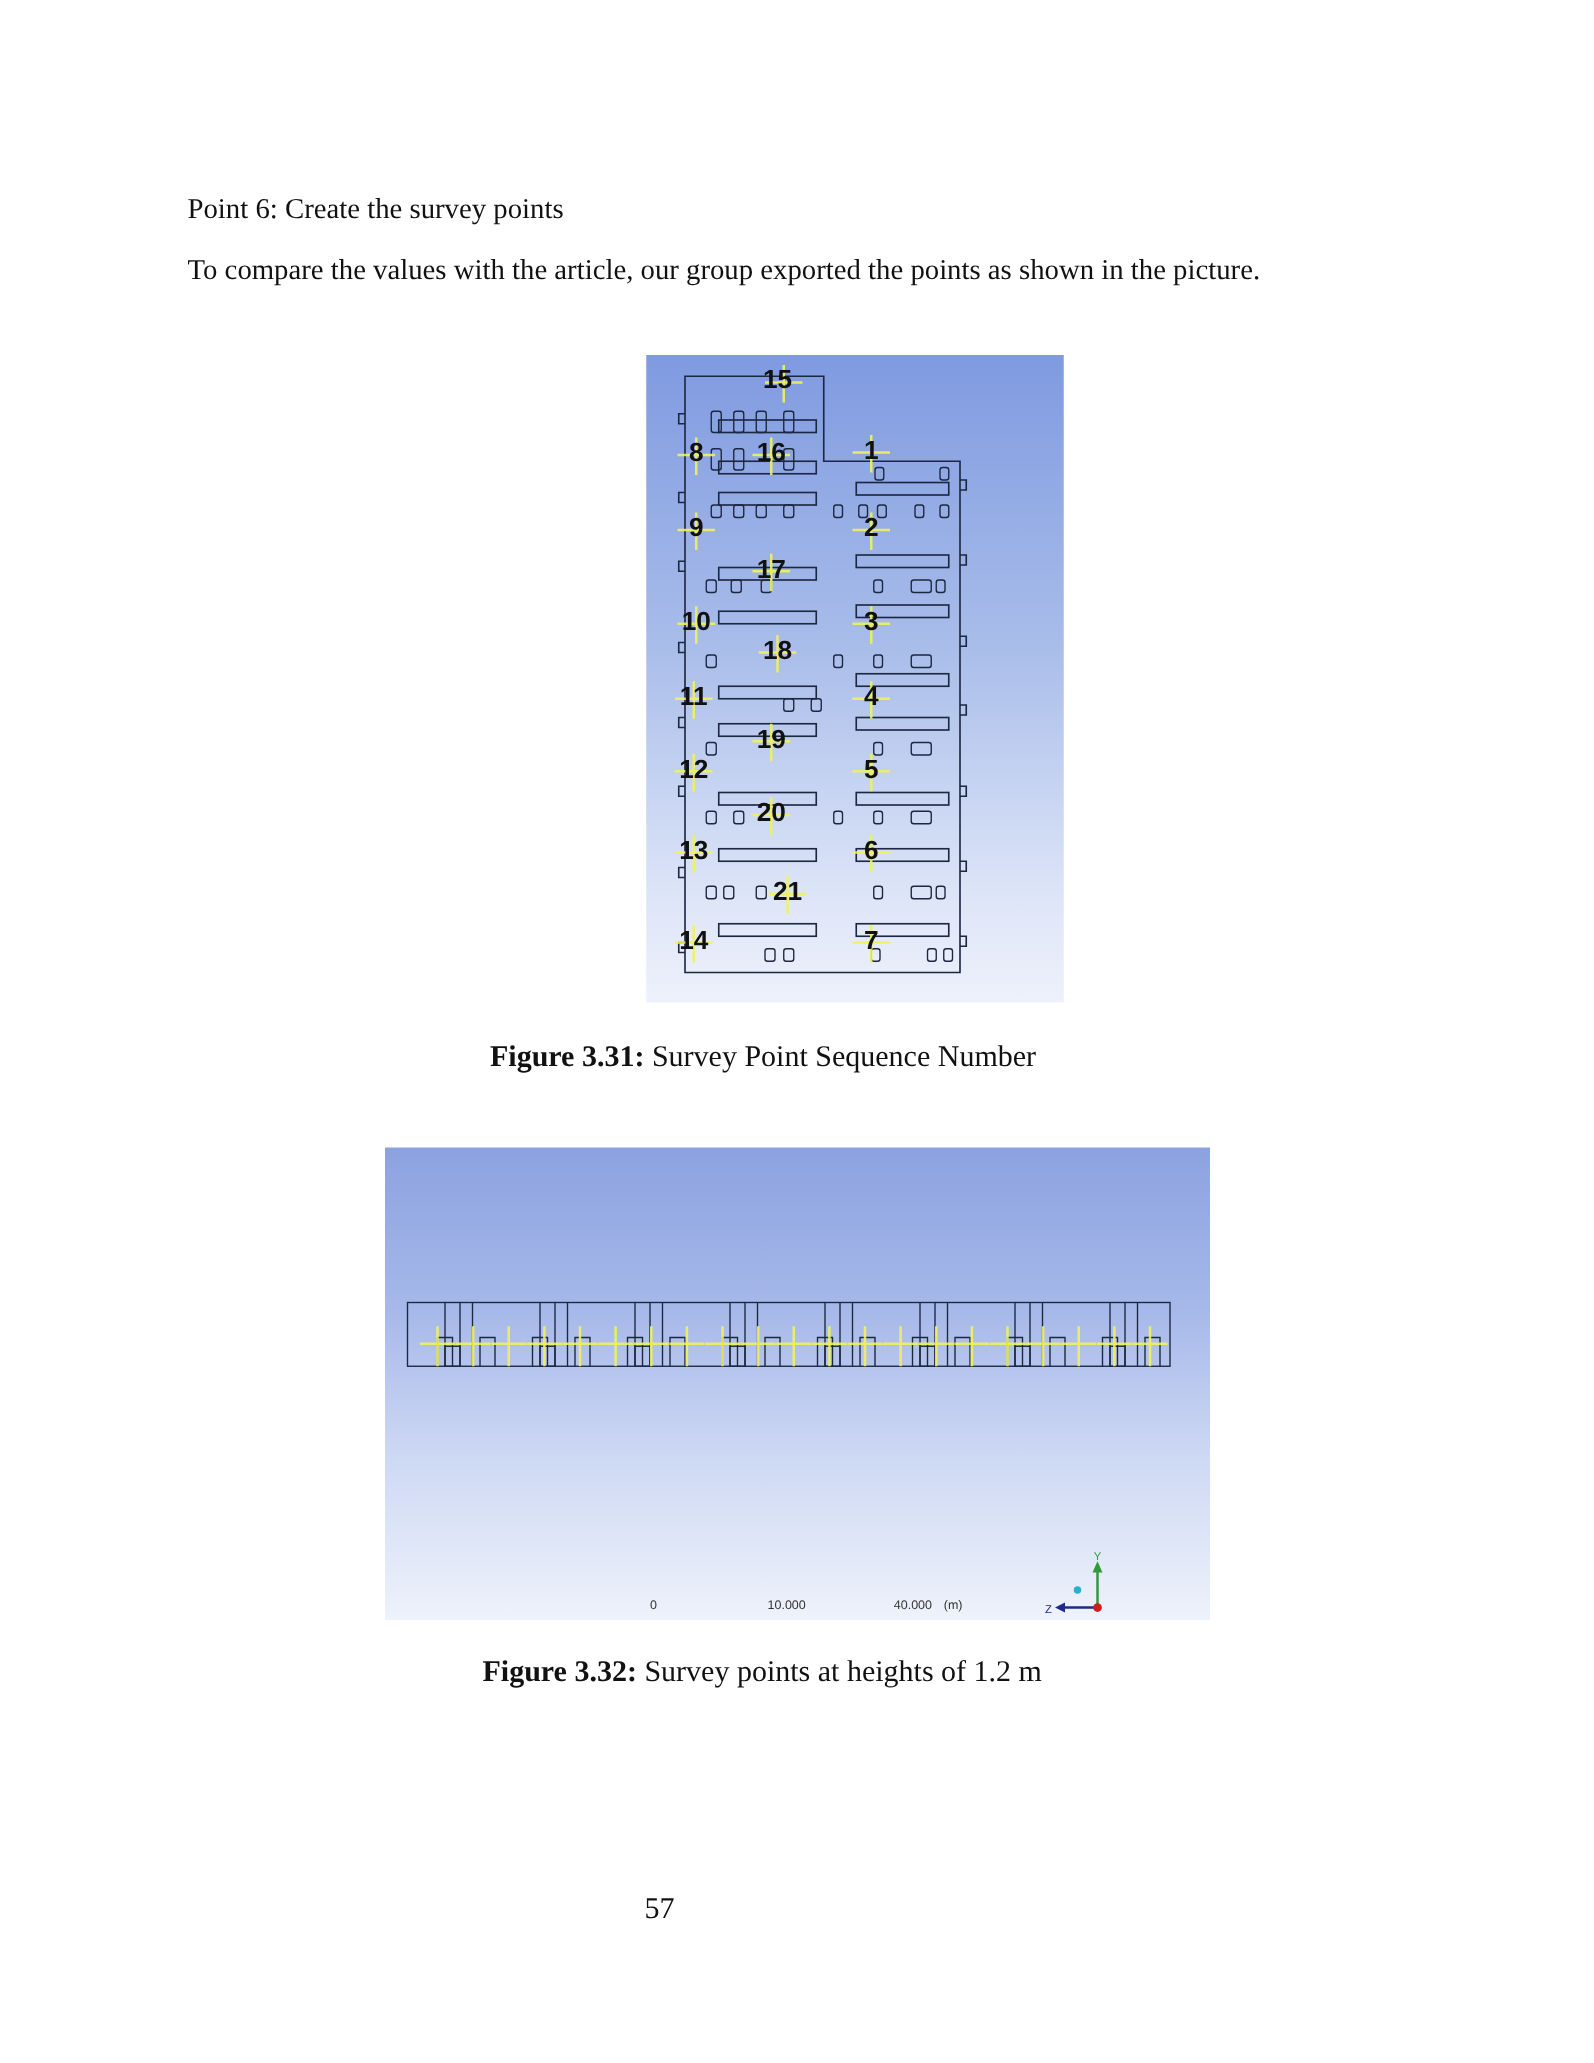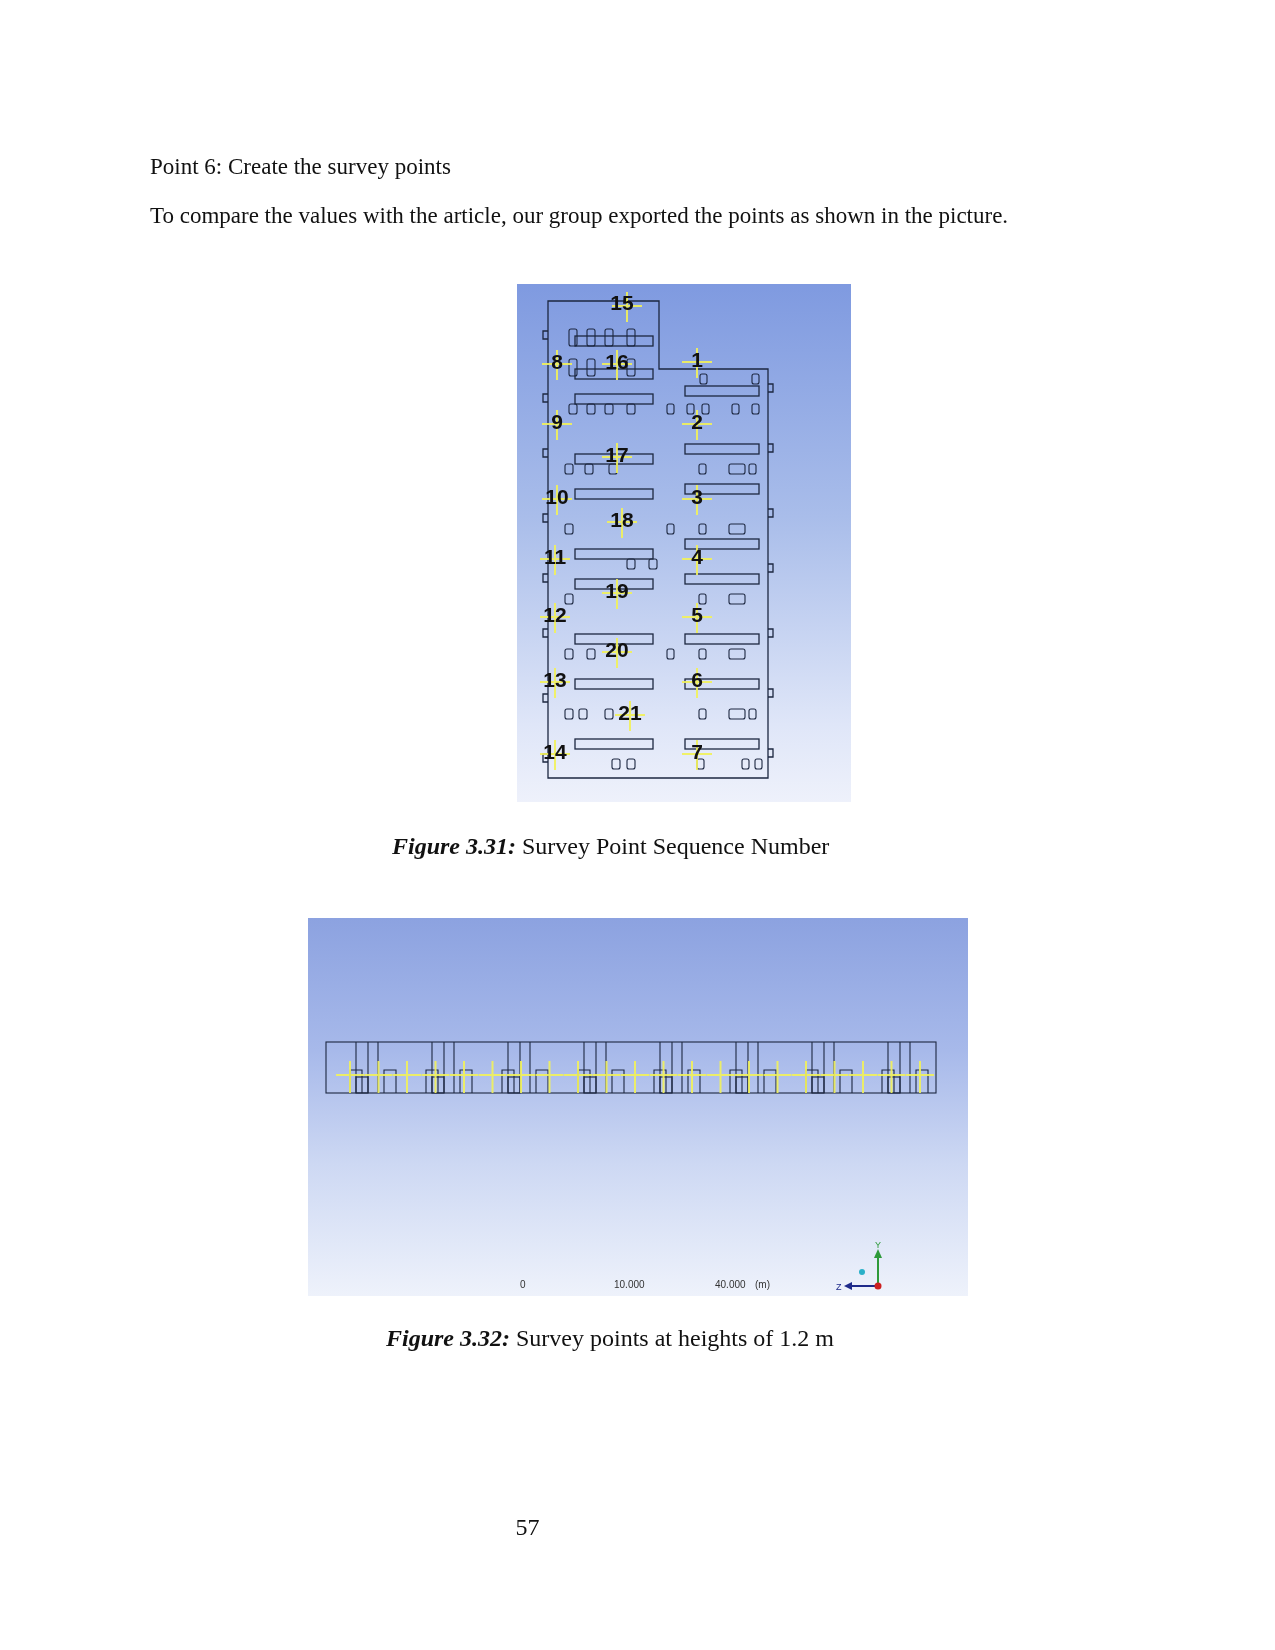--- a/index.html
+++ b/index.html
@@ -7,21 +7,21 @@
          font-family: "Liberation Serif", "DejaVu Serif", serif; color: #111; }
   .para { position: absolute; left: 150px; width: 975px; font-size: 23px; line-height: 34px; }
   #step { top: 150px; }
   #intro { top: 199px; text-align: justify; text-align-last: left; font-family: Liberation Serif, serif; }
   .fig { position: absolute; overflow: hidden; }
   #fig1 { left: 469px; top: 284px; width: 334px; height: 518px;
           background: linear-gradient(to bottom, #7f9ae0 0%, #a9bdea 45%, #dfe6f8 85%, #eef1fb 100%); margin-left: 48px; }
   #fig2 { left: 308px; top: 918px; width: 660px; height: 378px;
           background: linear-gradient(to bottom, #8ca2e0 0%, #a7b9ea 35%, #cdd8f3 65%, #eef2fb 100%); }
   .caption { position: absolute; font-size: 24px; white-space: nowrap; }
-  .caption .lbl { font-weight: bold; font-style: italic; }
+  .caption .lbl { font-weight: bold; }
   #cap1 { left: 392px; top: 833px; }
   #cap2 { left: 386px; top: 1315px; margin-top: 10px; }
   #pagenum { position: absolute; left: 0; width: 1055px; top: 1514px; text-align: center; font-size: 24px; }
   svg text { font-family: "Liberation Sans", "DejaVu Sans", sans-serif; }
   .scale { position: absolute; top: 1279px; font-family: "Liberation Sans", sans-serif; font-size: 10px; color: #333; }
 </style>
 </head>
 <body>
 
 <div class="para" id="step">Point 6: Create the survey points</div>

